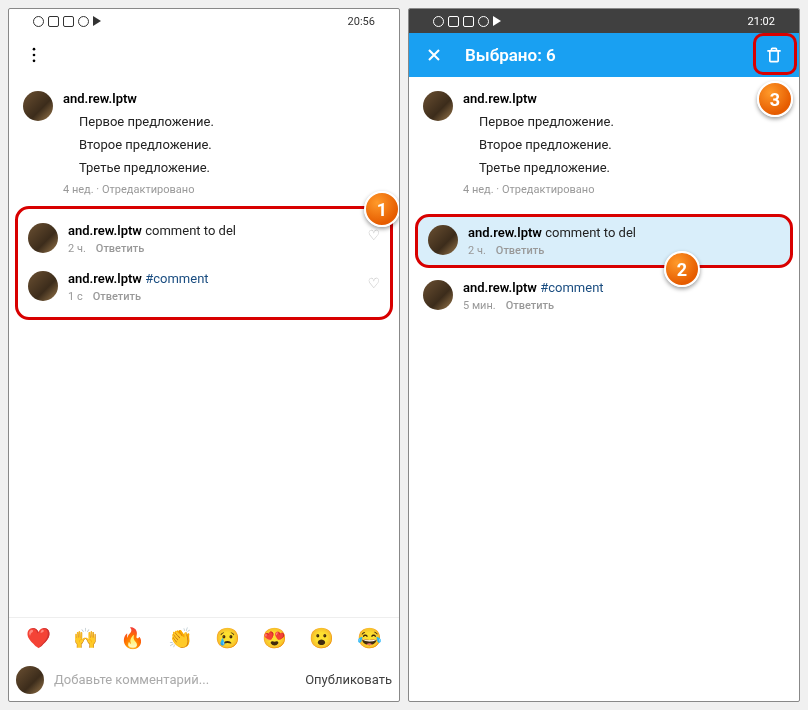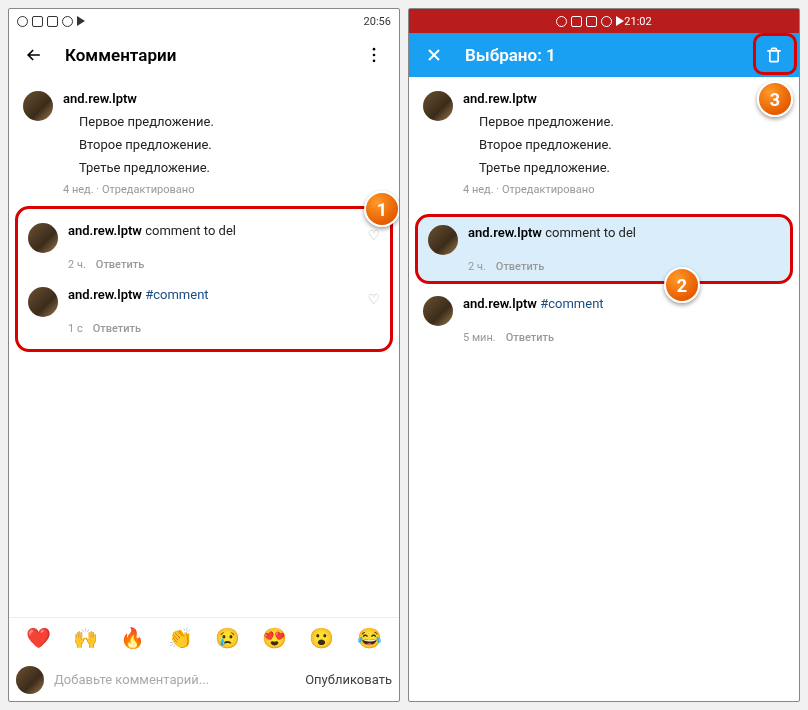--- a/index.html
+++ b/index.html
@@ -21,25 +21,25 @@
     display: flex;
     flex-direction: column;
     position: relative;
     overflow: hidden;
   }
   .status-bar {
     height: 24px;
     display: flex;
     align-items: center;
     justify-content: space-between;
-    padding: 0 8px;
+    padding: 0 24px;
     font-size: 11px;
     color: #333;
   }
-  .status-bar.blue { background: #b91c1c; color: #fff; justify-content: center; }
+  .status-bar.blue { background: #404040; color: #fff; }
   .status-icons { display: flex; gap: 4px; align-items: center; font-size: 12px; }
   .status-icons .circ { width: 11px; height: 11px; border: 1.5px solid currentColor; border-radius: 50%; display: inline-block; }
   .status-icons .sq { width: 11px; height: 11px; border: 1.5px solid currentColor; border-radius: 2px; display: inline-block; }
   .status-icons .play { width: 0; height: 0; border-left: 8px solid currentColor; border-top: 5px solid transparent; border-bottom: 5px solid transparent; display: inline-block; }
   .header {
     height: 44px;
     display: flex;
     align-items: center;
     padding: 0 12px;
     justify-content: space-between;
@@ -84,21 +84,21 @@
   .comment.selected { background: #d9eefa; }
   .comment.highlighted {
     border: 3px solid #d80000;
     border-radius: 14px;
     margin: 4px 2px;
   }
   .comment-body { flex: 1; font-size: 13px; }
   .comment-line { display: block; }
   .comment-text { color: #222; }
   .hashtag { color: #1a4d80; }
-  .comment-meta { color: #999; font-size: 11px; margin-top: 20px; display: flex; gap: 10px; }
+  .comment-meta { color: #999; font-size: 11px; margin-top: 4px; display: flex; gap: 10px; }
   .reply-link { color: #999; font-weight: 500; }
   .heart-outline { color: #bbb; font-size: 14px; margin-top: 4px; }
   .emoji-bar {
     height: 40px;
     border-top: 1px solid #eee;
     display: flex;
     align-items: center;
     justify-content: space-around;
     padding: 0 6px;
     font-size: 20px;
@@ -150,28 +150,20 @@
       <span class="circ"></span>
       <span class="sq"></span>
       <span class="sq"></span>
       <span class="circ"></span>
       <span class="play"></span>
     </span>
     <span>20:56</span>
   </div>
 
   <div class="header">
-    <div class="header-left">
-      <span class="icon-btn arrow-back">
-        <svg viewBox="0 0 24 24" fill="none" stroke="#000" stroke-width="2">
-            <path d="M19 12H5M11 18l-6-6 6-6"></path>
-          </svg>
-      </span>
-      <span class="header-title">Комментарии</span>
-    </div>
     <span class="icon-btn more-v">
       <svg viewBox="0 0 24 24" fill="#000">
           <circle cx="12" cy="5" r="1.6"></circle>
           <circle cx="12" cy="12" r="1.6"></circle>
           <circle cx="12" cy="19" r="1.6"></circle>
         </svg>
     </span>
   </div>
 
   <div class="content">
@@ -257,21 +249,21 @@
   <div class="trash-highlight"></div>
   <div class="tag-badge" style="top:72px; right:6px;">3</div>
 
   <div class="header blue">
     <div class="header-left">
       <span class="icon-btn close-x">
         <svg viewBox="0 0 24 24" fill="none" stroke="#fff" stroke-width="2.5">
             <path d="M6 6l12 12M18 6L6 18"></path>
           </svg>
       </span>
-      <span class="header-title">Выбрано: 1</span>
+      <span class="header-title">Выбрано: 6</span>
     </div>
     <span class="icon-btn trash">
       <svg viewBox="0 0 24 24" fill="none" stroke="#fff" stroke-width="2">
           <path d="M4 7h16M9 7V5a1 1 0 011-1h4a1 1 0 011 1v2m2 0v12a1 1 0 01-1 1H8a1 1 0 01-1-1V7h10z"></path>
         </svg>
     </span>
   </div>
 
   <div class="content">
     <div class="post">

